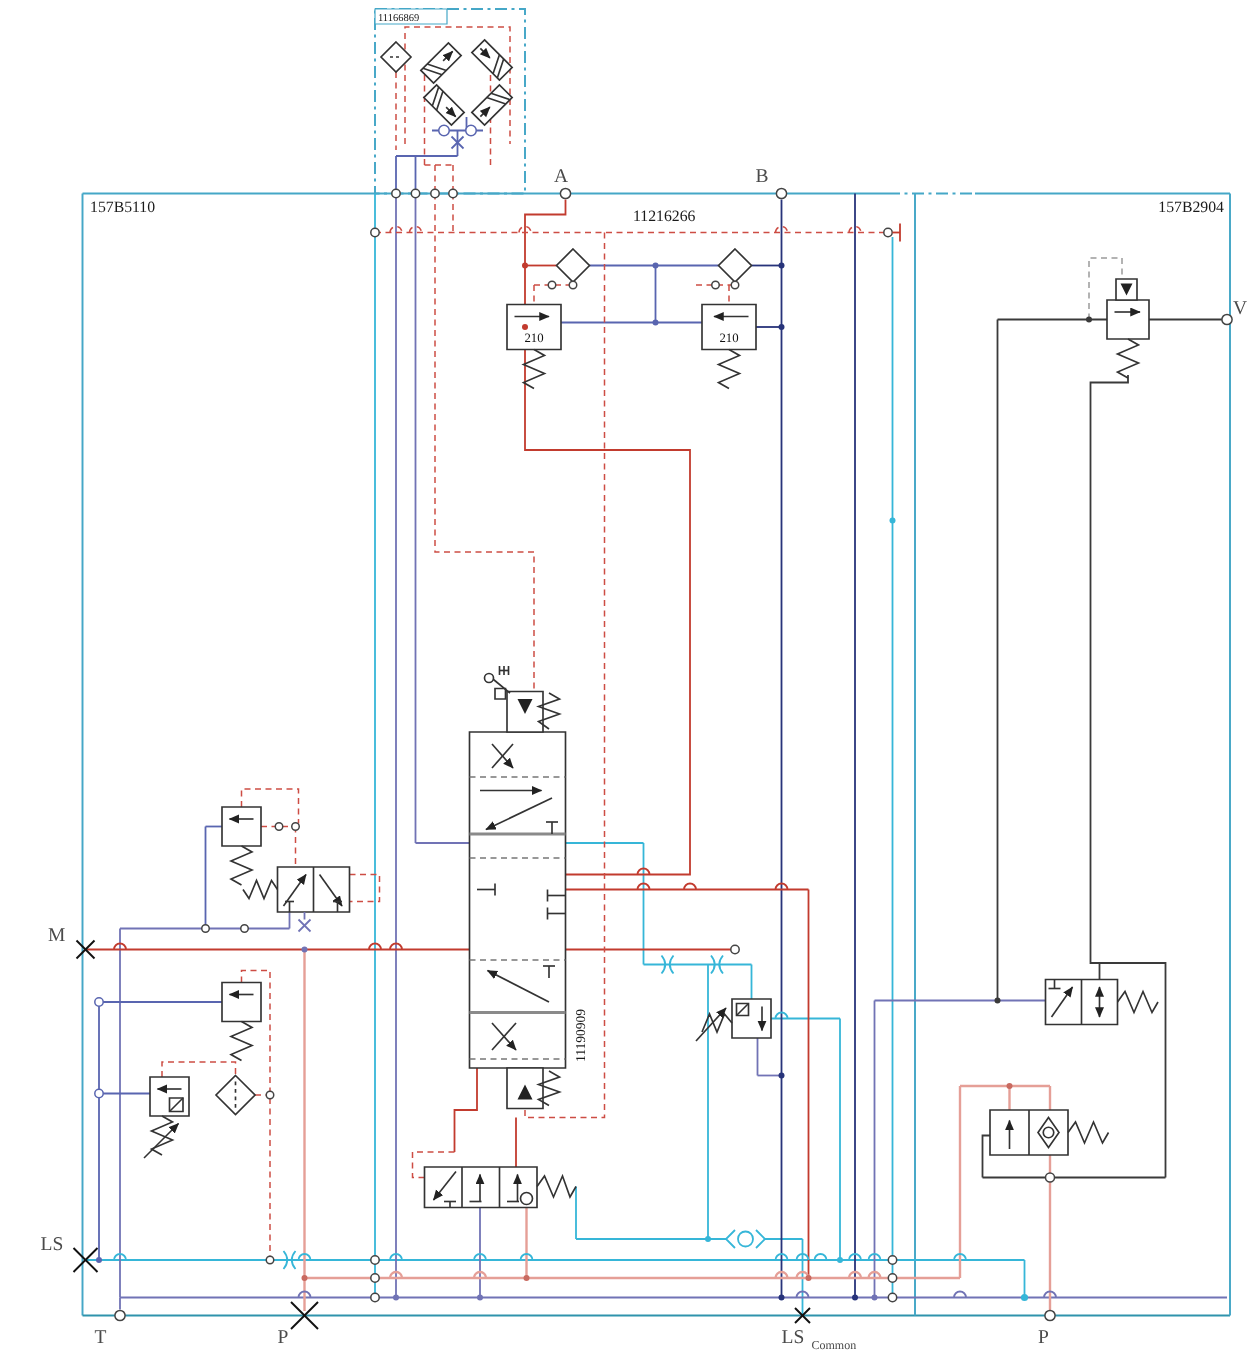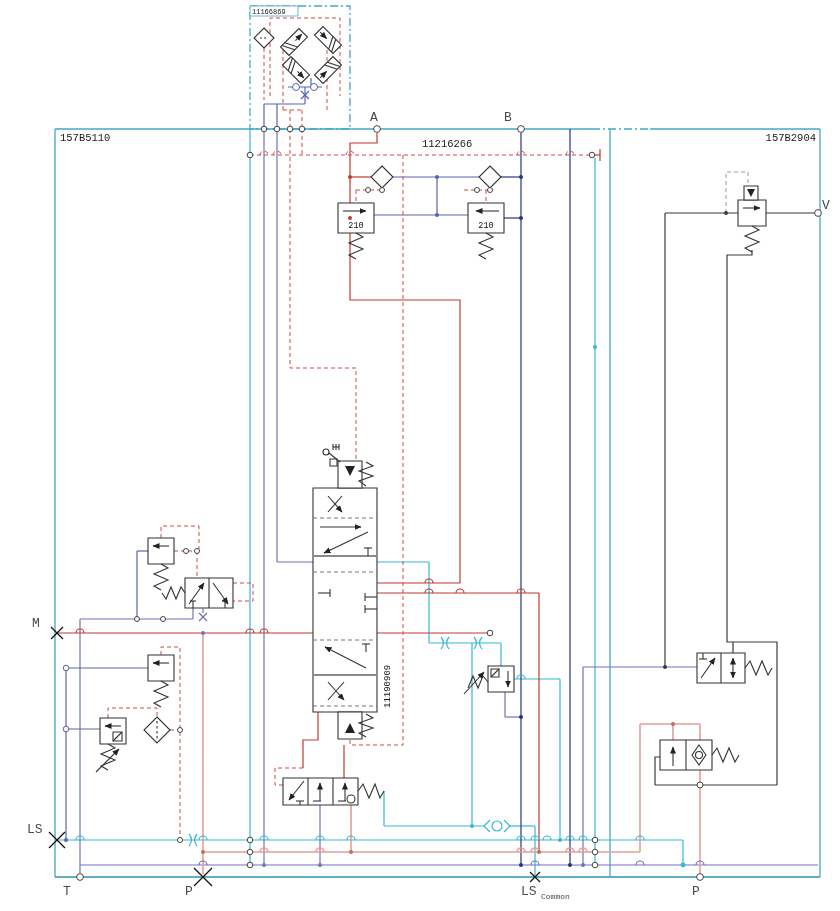--- a/index.html
+++ b/index.html
@@ -1,17 +1,17 @@
 <!DOCTYPE html>
 <html><head>
 <meta charset="utf-8">
 <style>
   html,body{margin:0;padding:0;background:#fff;}
   .stage{position:relative;width:840px;height:911px;background:#ffffff;overflow:hidden;
-         font-family:Liberation Mono, monospace;}
+         font-family:Liberation Serif, serif;}
   svg{position:absolute;left:0;top:0;}
   svg line,svg path,svg polyline,svg rect,svg polygon,svg circle{vector-effect:non-scaling-stroke;}
   .c-border{stroke:#45a7c7;stroke-width:1.3;fill:none;}
   .c-teal{stroke:#2f93ac;stroke-width:1.3;fill:none;}
   .c-cyan{stroke:#36b6d8;stroke-width:1.2;fill:none;}
   .c-pur{stroke:#7173b5;stroke-width:1.2;fill:none;}
   .c-blu{stroke:#5965b0;stroke-width:1.2;fill:none;}
   .c-navy{stroke:#27337a;stroke-width:1.2;fill:none;}
   .c-red{stroke:#c23b2e;stroke-width:1.2;fill:none;}
   .c-sal{stroke:#e59f97;stroke-width:1.6;fill:none;}

